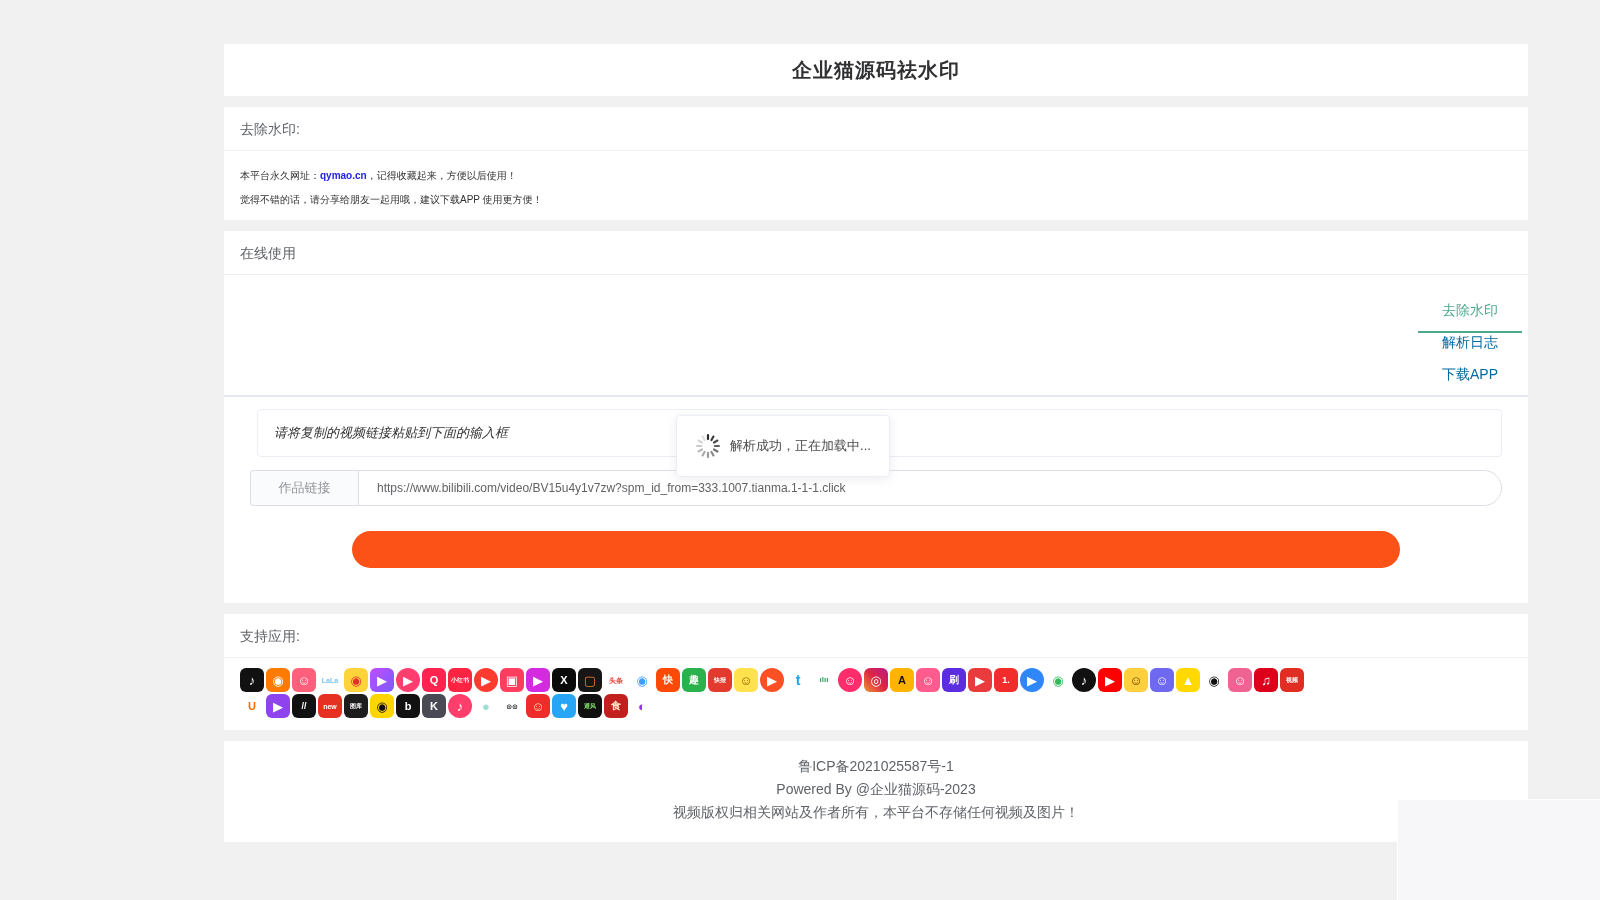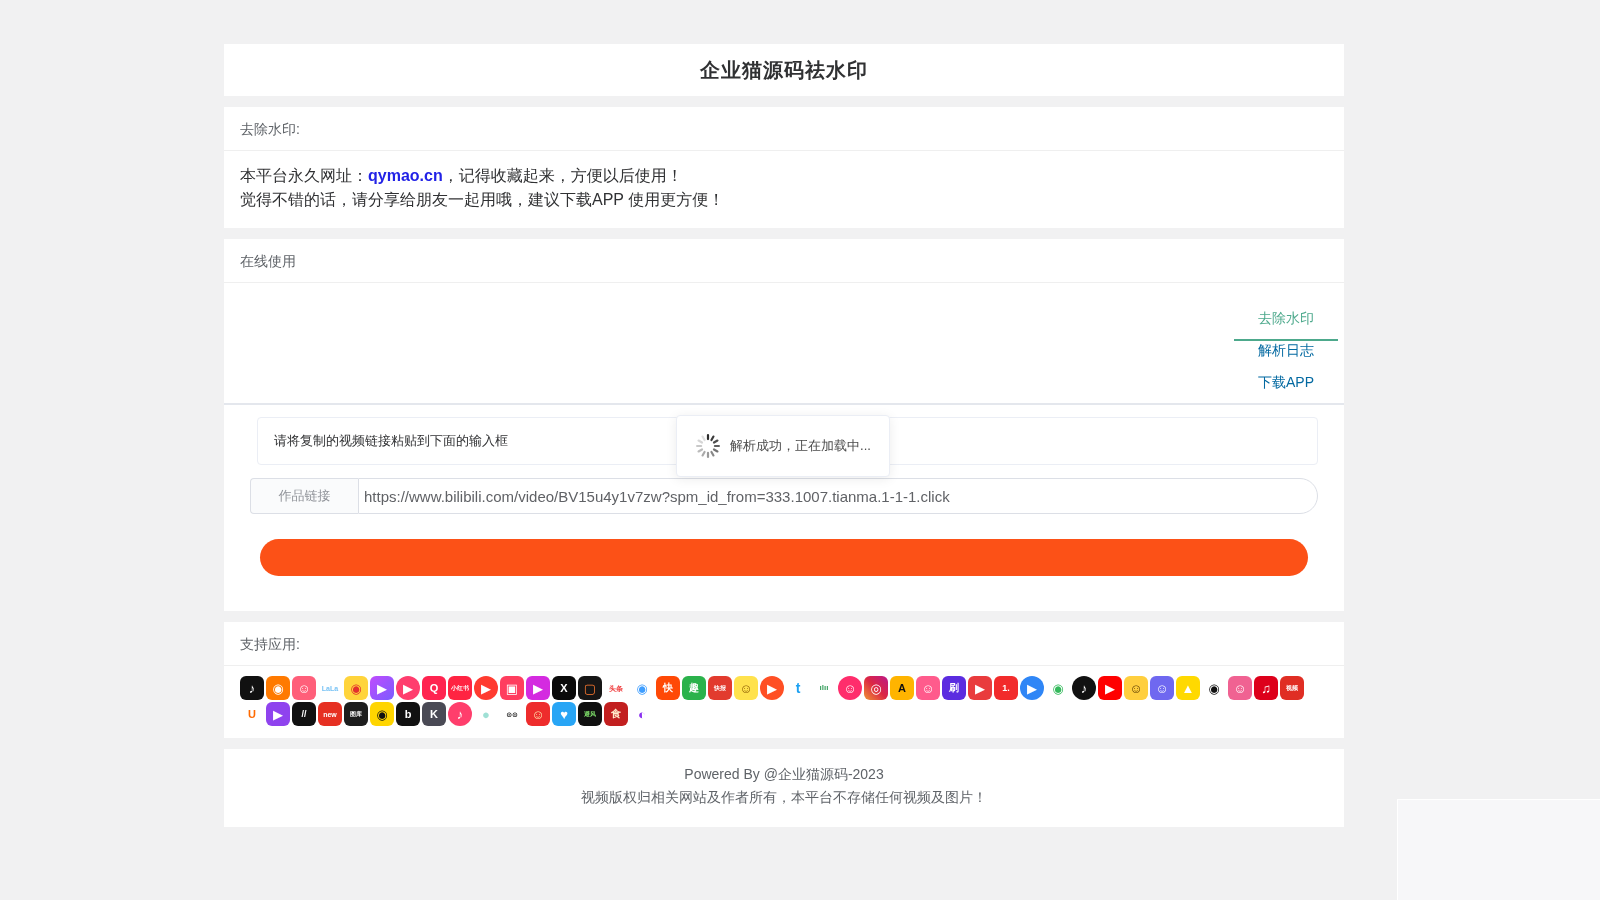--- a/index.html
+++ b/index.html
@@ -3,71 +3,71 @@
 <meta charset="utf-8">
 <style>
   * { margin:0; padding:0; box-sizing:border-box; }
   html,body { width:1600px; height:900px; overflow:hidden; }
   body {
     background:#f1f1f2;
     font-family:"Liberation Sans","DejaVu Sans",sans-serif;
     color:#303133;
     position:relative;
   }
-  .container { width:1120px; margin-left:224px;margin-top:44px; }
+  .container { width:1304px; margin-left:224px;margin-top:44px; }
   .panel { background:#fff; }
   .gap { height:11px; }
 
   
   .header-panel { margin-top:14px; height:52px; display:flex; align-items:center; justify-content:center; }
   .page-title { font-size:20px; font-weight:bold; color:#303133; letter-spacing:1px; }
 
   
   .panel-head {
     height:44px; line-height:44px; padding:0 16px;
     font-size:14px; color:#5f6368; border-bottom:1px solid #efefef;
   }
 
   
-  .usage-body { padding:13px 16px 16px 16px; font-size:16px; color:#303133; }
+  .usage-body { padding:13px 16px 8px 16px; font-size:10px; color:#303133; }
   .usage-body p { line-height:24px; }
   .site-link { color:#2222e6; font-weight:bold; text-decoration:none; cursor:pointer; }
 
   
   .tabs {
     display:flex; justify-content:center; align-items:flex-end;
     padding-top:24px; border-bottom:2px solid #e4e7ed; background:#fff;flex-direction:column;
   }
   .tab {
     padding:0 24px; height:32px; line-height:22px; font-size:14px; color:#0369a1;
     cursor:pointer; position:relative; margin:0 6px;
   }
   .tab.active { color:#4da98c; }
   .tab.active::after {
     content:""; position:absolute; left:0; right:0; bottom:-2px; height:2px; background:#4da98c;
   }
   .tab-content { padding:12px 26px 35px 26px; }
 
-  .notice-wrap { display:flex; align-items:flex-start; }
+  .notice-wrap { display:flex; align-items:flex-start;font-style:italic; }
   .notice-bar { width:4px; background:#dcdde1; border-radius:2px; margin-right:3px; }
   .notice {
     flex:1; border:1px solid #ebeef5; border-radius:4px; background:#fff;
     padding:15px 16px; font-size:13px; color:#303133; line-height:16px;
   }
 
   .input-group { display:flex; margin-top:13px; height:36px; }
   .input-label {
     width:108px; border:1px solid #dcdfe6; border-right:none;
     border-radius:4px 0 0 4px; background:#fafbfc;
     display:flex; align-items:center; justify-content:center;
     font-size:13px; color:#909399;font-family:Liberation Serif, serif;
   }
   .link-input {
     flex:1; border:1px solid #dcdfe6; border-radius:0 18px 18px 0;
-    padding:0 5px; font-size:15px; color:#606266; outline:none;
+    padding:0 18px; font-size:12px; color:#606266; outline:none;
     font-family:"Liberation Sans","DejaVu Sans",sans-serif; background:#fff;
   }
 
   .parse-button {
     display:block; width:1048px; height:37px; margin:25px auto 0 auto;
     background:#fc5117; border:none; border-radius:19px; cursor:pointer;
   }
 
   
   .apps-grid {
@@ -202,20 +202,21 @@
         <span class="app-icon" style="background: rgb(40, 165, 245); color: rgb(255, 255, 255);">♥</span>
         <span class="app-icon" style="background: rgb(16, 16, 16); color: rgb(127, 224, 106); font-size: 6px;">避风</span>
         <span class="app-icon" style="background: rgb(194, 31, 31); color: rgb(255, 236, 204); font-size: 10px;">食</span>
         <span class="app-icon" style="background: rgb(255, 255, 255); color: rgb(138, 47, 240); border-radius: 50%;">◐</span>
       </div>
   </section>
 
   <div class="gap"></div>
 
   <section class="panel footer-panel">
+    <p>鲁ICP备2021025587号-1</p>
     <p>Powered By @企业猫源码-2023</p>
     <p>视频版权归相关网站及作者所有，本平台不存储任何视频及图片！</p>
   </section>
 
 </div>
 
 <div class="toast">
   <svg class="spinner" viewBox="0 0 26 26">
     <g fill="#2b2b2b">
       <rect x="11.9" y="1" width="2.2" height="6.2" rx="1.1" opacity="1" transform="rotate(0 13 13)"></rect>

